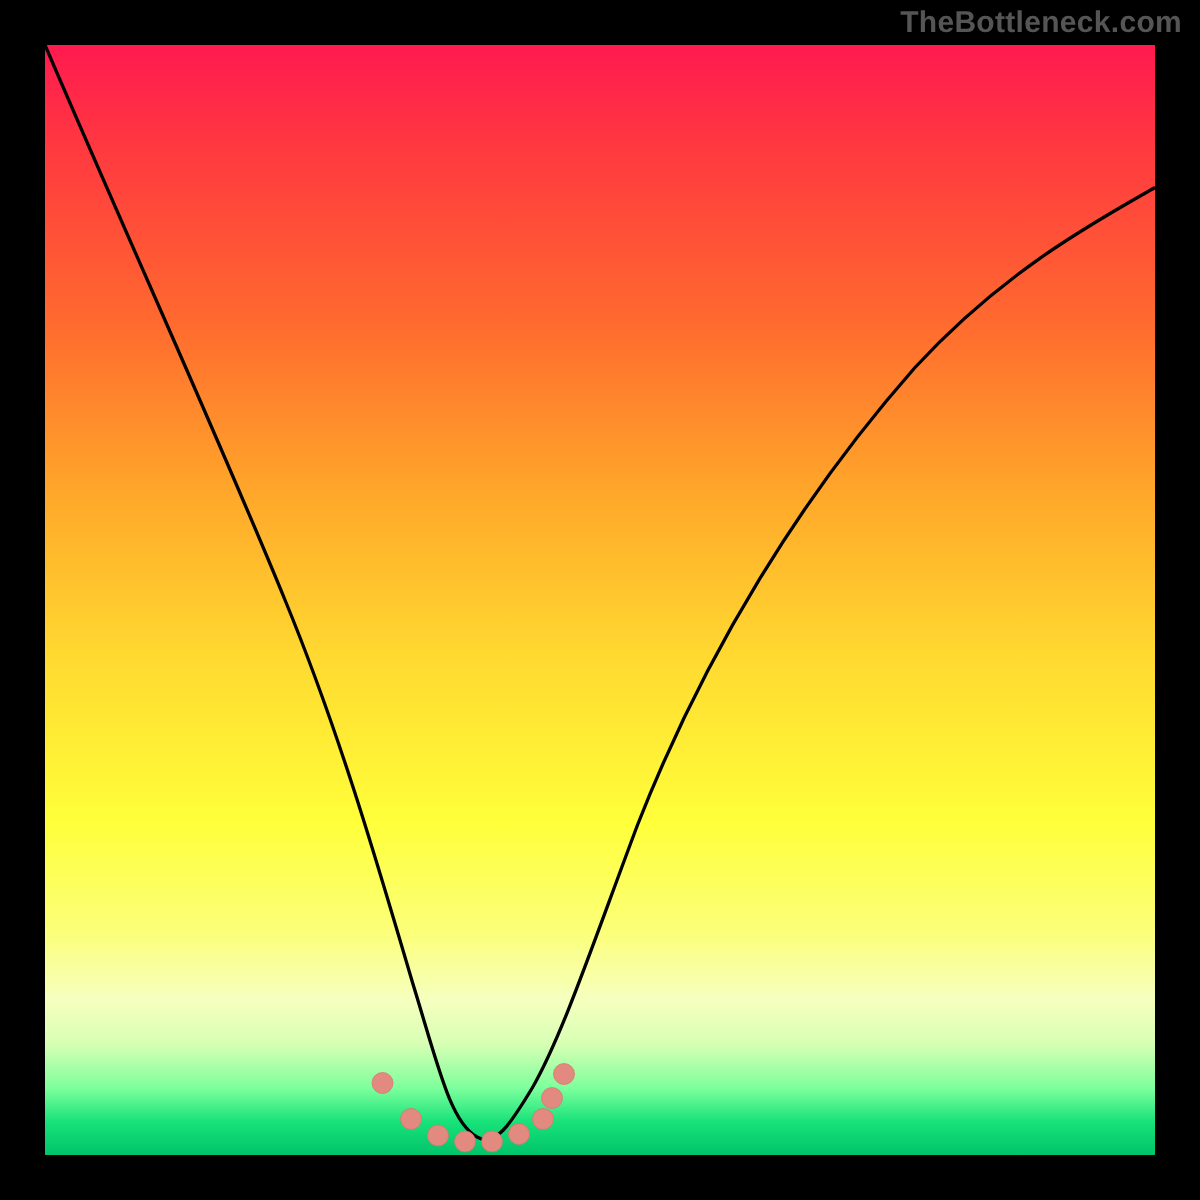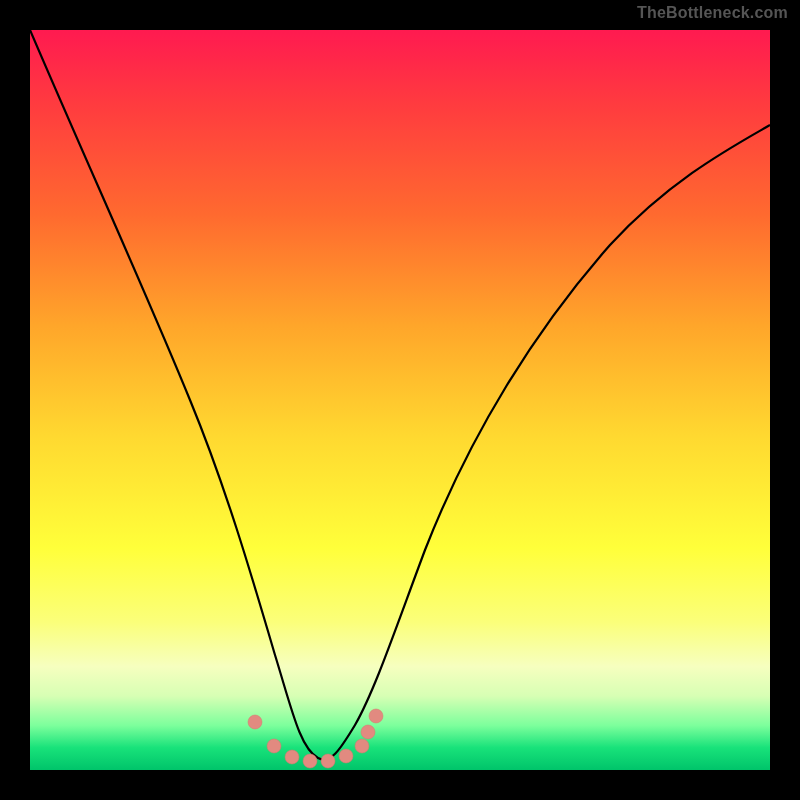--- a/index.html
+++ b/index.html
@@ -38,21 +38,21 @@
       #d7ffb4 90%,
       #7cff9c 94%,
       #18e27a 97%,
       #00c46a 100%
     );
   }
   .watermark {
     position: absolute;
     top: 4px;
     right: 12px;
-    font-size: 16px;
+    font-size: 20px;
     font-weight: 600;
     color: #555;
     letter-spacing: 0.2px;
     user-select: none;
   }
   svg.curve {
     position: absolute;
     top: 0;
     left: 0;
   }

